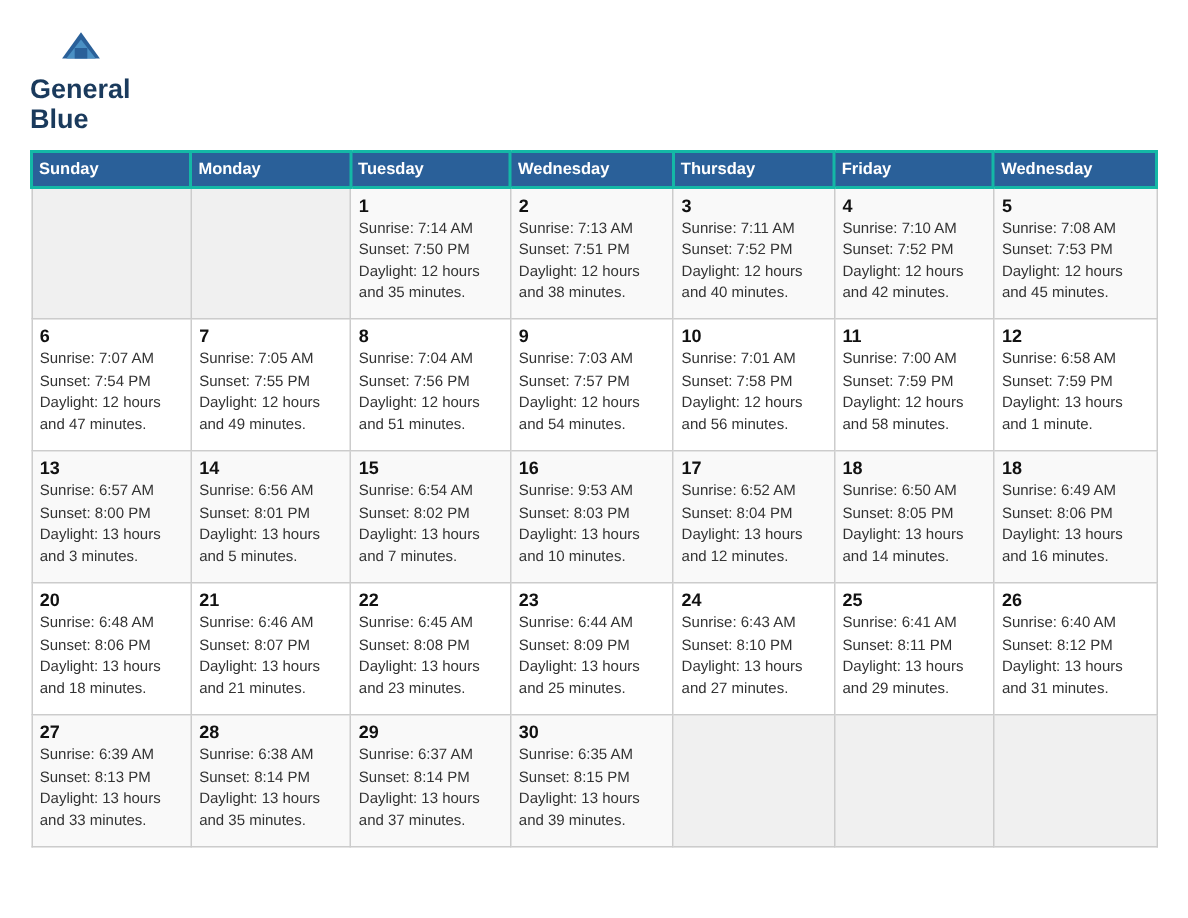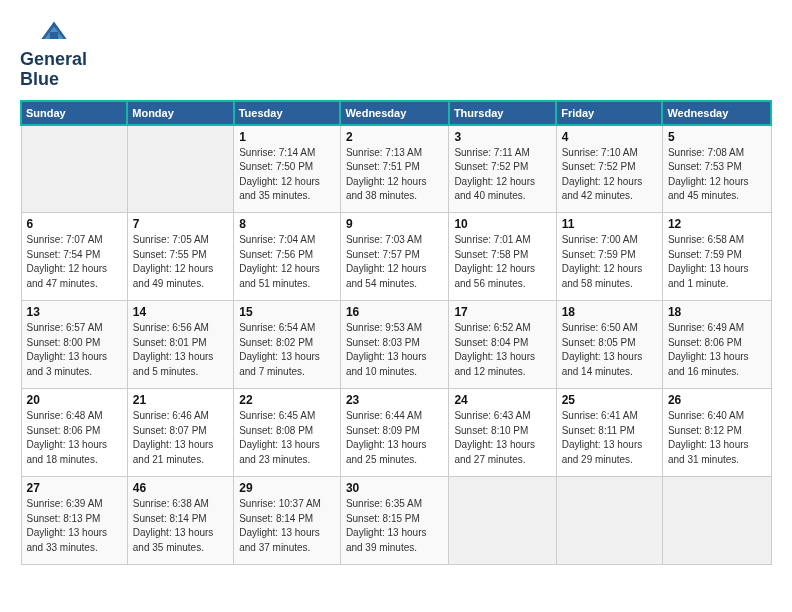--- a/index.html
+++ b/index.html
@@ -297,28 +297,28 @@
           </td>
         </tr>
         <tr>
           <td>
             <span class="day-num">27</span>
             <div class="day-info">Sunrise: 6:39 AM
 Sunset: 8:13 PM
 Daylight: 13 hours and 33 minutes.</div>
           </td>
           <td>
-            <span class="day-num">46</span>
+            <span class="day-num">28</span>
             <div class="day-info">Sunrise: 6:38 AM
 Sunset: 8:14 PM
 Daylight: 13 hours and 35 minutes.</div>
           </td>
           <td>
             <span class="day-num">29</span>
-            <div class="day-info">Sunrise: 10:37 AM
+            <div class="day-info">Sunrise: 6:37 AM
 Sunset: 8:14 PM
 Daylight: 13 hours and 37 minutes.</div>
           </td>
           <td>
             <span class="day-num">30</span>
             <div class="day-info">Sunrise: 6:35 AM
 Sunset: 8:15 PM
 Daylight: 13 hours and 39 minutes.</div>
           </td>
           <td class="empty-cell"></td>

